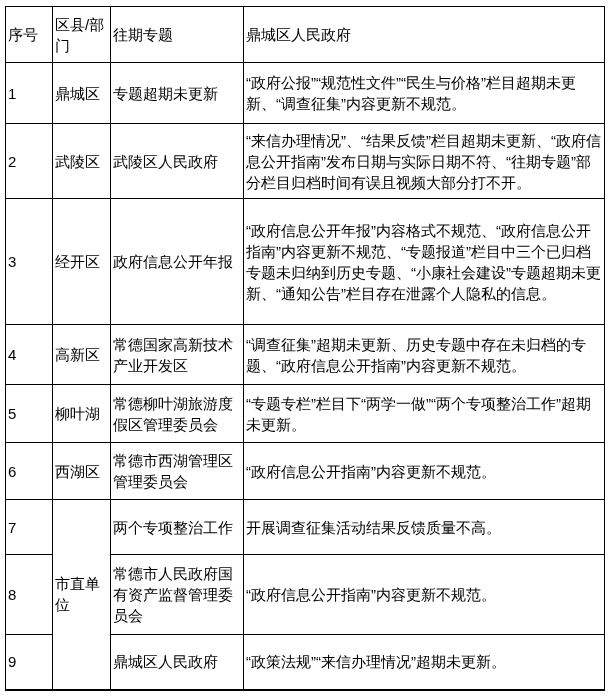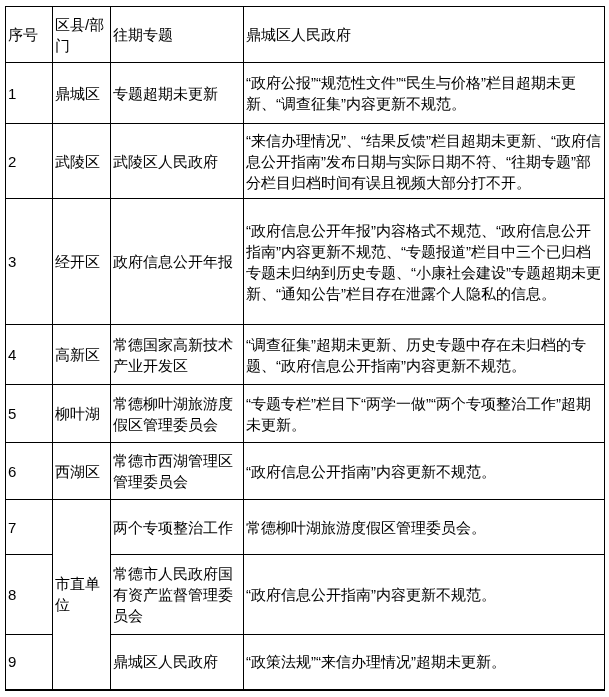--- a/index.html
+++ b/index.html
@@ -108,21 +108,21 @@
       <tr class="h-r6">
         <td>6</td>
         <td>西湖区</td>
         <td>常德市西湖管理区管理委员会</td>
         <td>“政府信息公开指南”内容更新不规范。</td>
       </tr>
       <tr class="h-r7">
         <td>7</td>
         <td rowspan="3">市直单位</td>
         <td>两个专项整治工作</td>
-        <td>常德柳叶湖旅游度假区管理委员会。</td>
+        <td>开展调查征集活动结果反馈质量不高。</td>
       </tr>
       <tr class="h-r8">
         <td>8</td>
         <td>常德市人民政府国有资产监督管理委员会</td>
         <td>“政府信息公开指南”内容更新不规范。</td>
       </tr>
       <tr class="h-r9">
         <td>9</td>
         <td>鼎城区人民政府</td>
         <td>“政策法规”“来信办理情况”超期未更新。</td>

